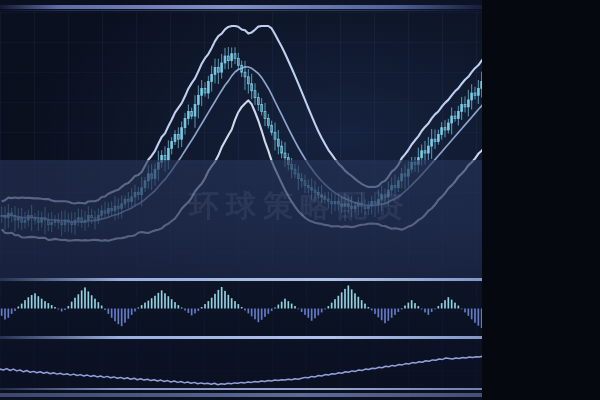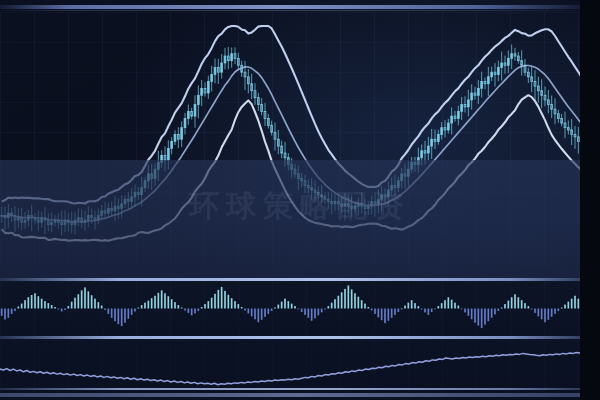--- a/index.html
+++ b/index.html
@@ -1,18 +1,18 @@
 <!DOCTYPE html>
 <html><head>
 <meta charset="utf-8">
 <style>
   html,body{margin:0;padding:0;background:#06080f;}
   *{box-sizing:border-box;}
   #stage{
-    position:relative;width:580px;height:400px;overflow:hidden;
+    position:relative;width:482px;height:400px;overflow:hidden;
     font-family:"Liberation Sans","DejaVu Sans",sans-serif;
     background:
       radial-gradient(ellipse 520px 300px at 72% 34%, #16233f 0%, rgba(14,22,42,0) 62%),
       linear-gradient(160deg,#0b1020 0%,#0a0f1e 38%,#0c1326 70%,#0a1021 100%);
   }
 
   
   .top-rule{position:absolute;left:0;right:0;top:5px;height:4px;
     background:linear-gradient(90deg,rgba(70,90,150,.15) 0%,rgba(120,140,210,.75) 12%,rgba(150,168,225,.85) 48%,rgba(110,132,200,.7) 82%,rgba(60,80,140,.2) 100%);
     filter:blur(.3px);}

